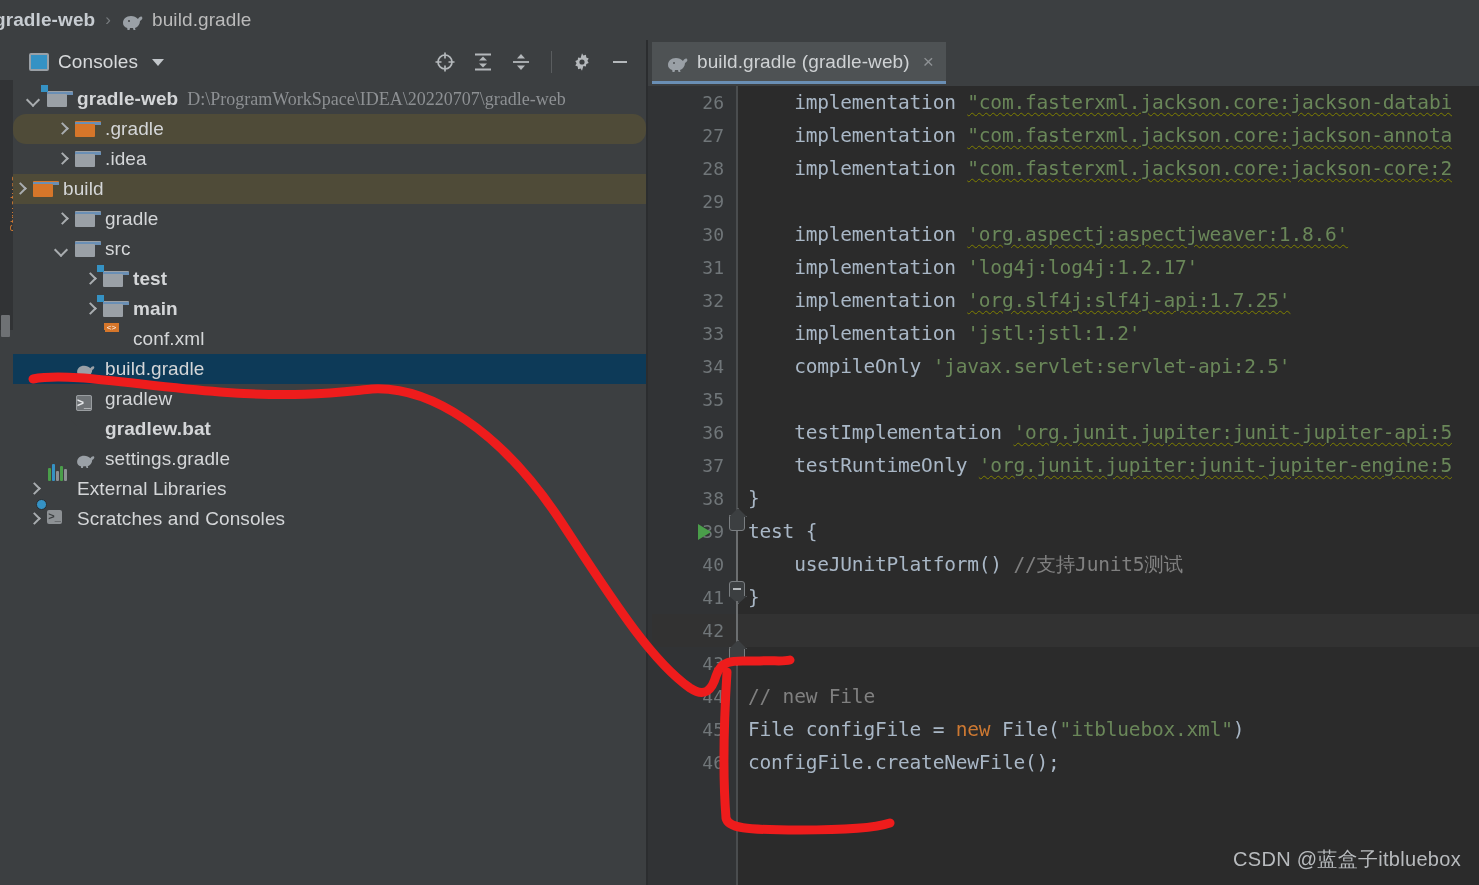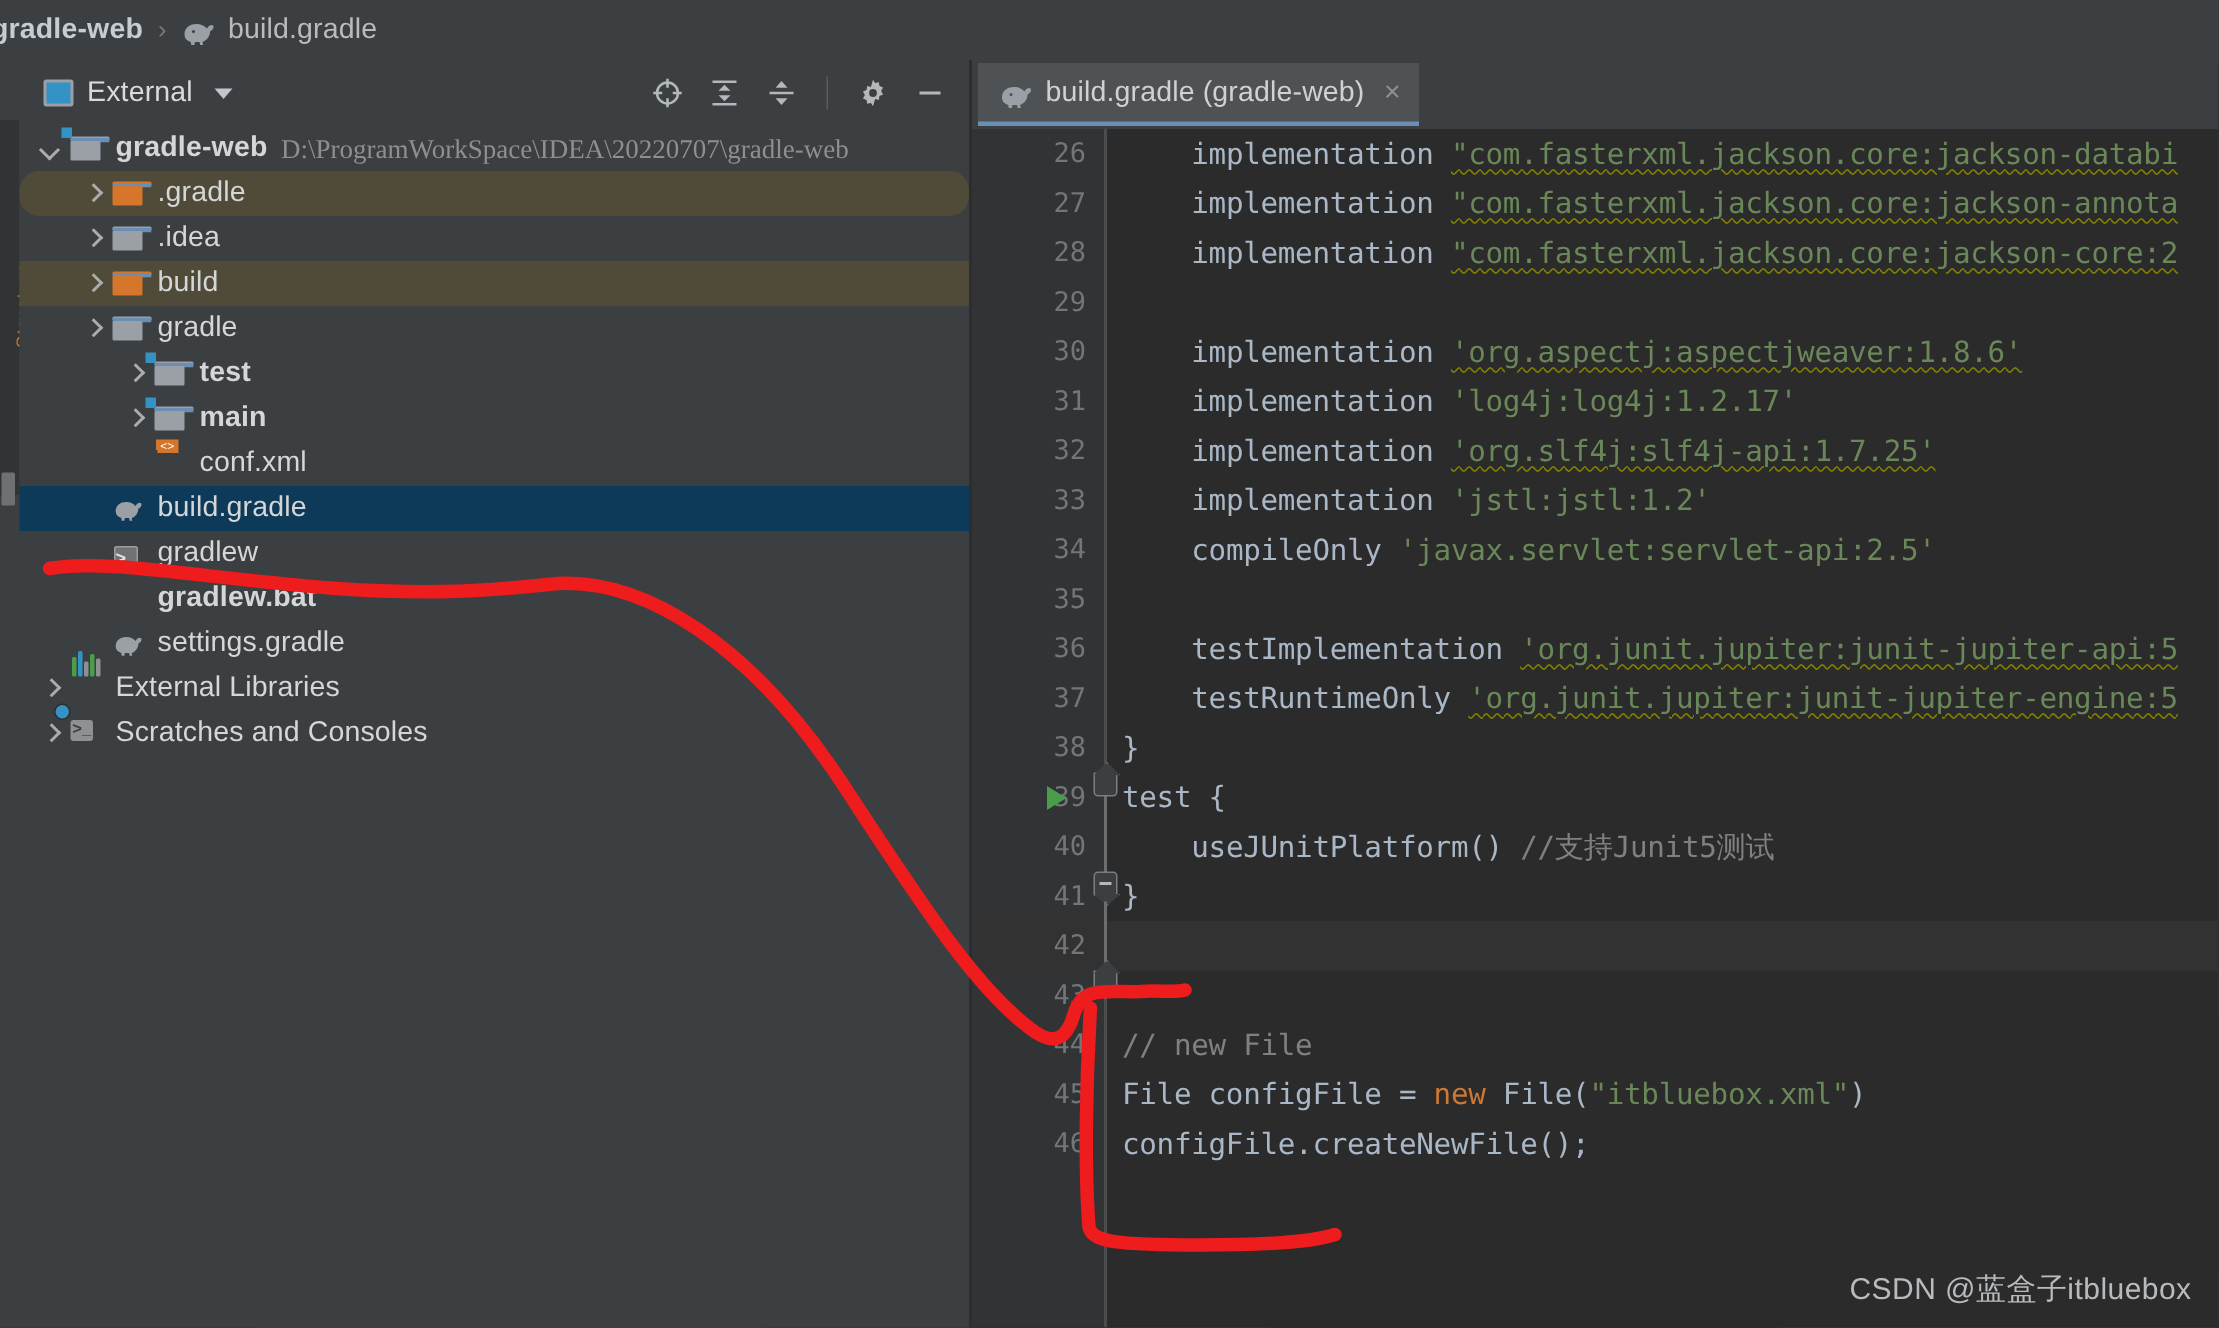--- a/index.html
+++ b/index.html
@@ -218,21 +218,21 @@
     <div class="left-strip-top">
       <div class="strip-vert-text">Structure</div>
       <div class="strip-handle"></div>
     </div>
   </div>
 
   <div class="project-panel">
 
     <div class="project-header">
       <span class="proj-icon"></span>
-      <span class="proj-title">External</span>
+      <span class="proj-title">Consoles</span>
       <span class="proj-caret"></span>
 
       <span class="hdr-tools">
         <span class="hdr-btn">
           <svg width="22" height="22" viewBox="0 0 22 22">
               <circle cx="11" cy="11" r="7" fill="none" stroke="#b4b8bb" stroke-width="1.7"></circle>
               <path d="M11 1.5v6M11 14.5v6M1.5 11h6M14.5 11h6" stroke="#b4b8bb" stroke-width="1.7"></path>
             </svg>
         </span>
         <span class="hdr-btn">
@@ -274,29 +274,34 @@
         <div class="row excl" style="padding-left: 42px; border-radius: 13px;">
           <span class="arrow r"></span>
           <span class="ico"><span class="folder f-orange"><span class="tab"></span><span class="body"></span></span></span>
           <span class="lbl">.gradle</span>
         </div>
         <div class="row" style="padding-left: 42px;">
           <span class="arrow r"></span>
           <span class="ico"><span class="folder f-grey"><span class="tab"></span><span class="body"></span></span></span>
           <span class="lbl">.idea</span>
         </div>
-        <div class="row excl" style="padding-left: 42px;">
+        <div class="row excl" style="">
           <span class="arrow r"></span>
           <span class="ico"><span class="folder f-orange"><span class="tab"></span><span class="body"></span></span></span>
           <span class="lbl">build</span>
         </div>
         <div class="row" style="padding-left: 42px;">
           <span class="arrow r"></span>
           <span class="ico"><span class="folder f-grey"><span class="tab"></span><span class="body"></span></span></span>
           <span class="lbl">gradle</span>
+        </div>
+        <div class="row" style="padding-left: 42px;">
+          <span class="arrow d"></span>
+          <span class="ico"><span class="folder f-grey"><span class="tab"></span><span class="body"></span></span></span>
+          <span class="lbl">src</span>
         </div>
         <div class="row" style="padding-left: 70px;">
           <span class="arrow r"></span>
           <span class="ico"><span class="folder f-grey"><span class="tab"></span><span class="body"></span><span class="src-dot"></span></span></span>
           <span class="lbl bold">test</span>
         </div>
         <div class="row" style="padding-left: 70px;">
           <span class="arrow r"></span>
           <span class="ico"><span class="folder f-grey"><span class="tab"></span><span class="body"></span><span class="src-dot"></span></span></span>
           <span class="lbl bold">main</span>

